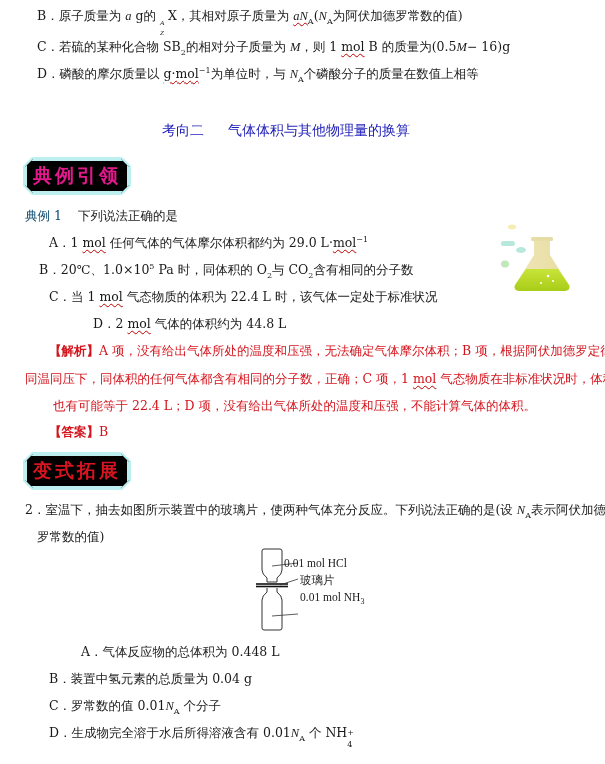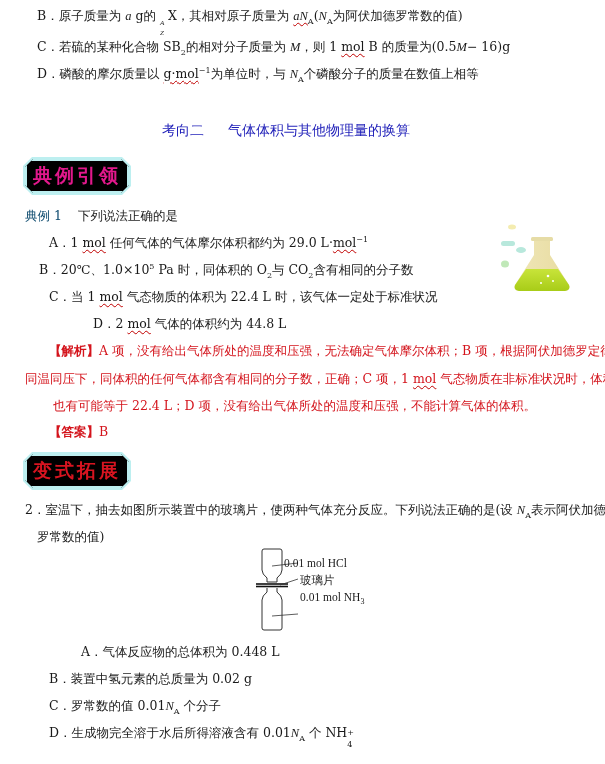--- a/index.html
+++ b/index.html
@@ -142,20 +142,20 @@
   </svg>
   <span class="apparatus-label" style="left:34px; top:9px;">0.01 mol HCl</span>
   <span class="apparatus-label" style="left:50px; top:25px;">玻璃片</span>
   <span class="apparatus-label" style="left:50px; top:43px;"><span>0.01 mol NH</span><sub>3</sub></span>
 </div>
 
 <div class="line" style="left:49px; top:644px;margin-left:32px;">
   <span>A．气体反应物的总体积为 0.448 L</span>
 </div>
 <div class="line" style="left:49px; top:671px;">
-  <span>B．装置中氢元素的总质量为 0.02 g</span>
+  <span>B．装置中氢元素的总质量为 0.04 g</span>
 </div>
 <div class="line" style="left:49px; top:698px;">
   <span>C．罗常数的值 0.01</span><i class="var">N</i><sub>A</sub><span> 个分子</span>
 </div>
 <div class="line" style="left:49px; top:725px;">
   <span>D．生成物完全溶于水后所得溶液含有 0.01</span><i class="var">N</i><sub>A</sub><span> 个 NH</span><span style="display:inline-block; position:relative; width:6px;"><sup style="position:absolute; top:-4px; left:0;">+</sup><sub style="position:absolute; top:8px; left:0;">4</sub></span>
 </div>
 
 </body></html>

